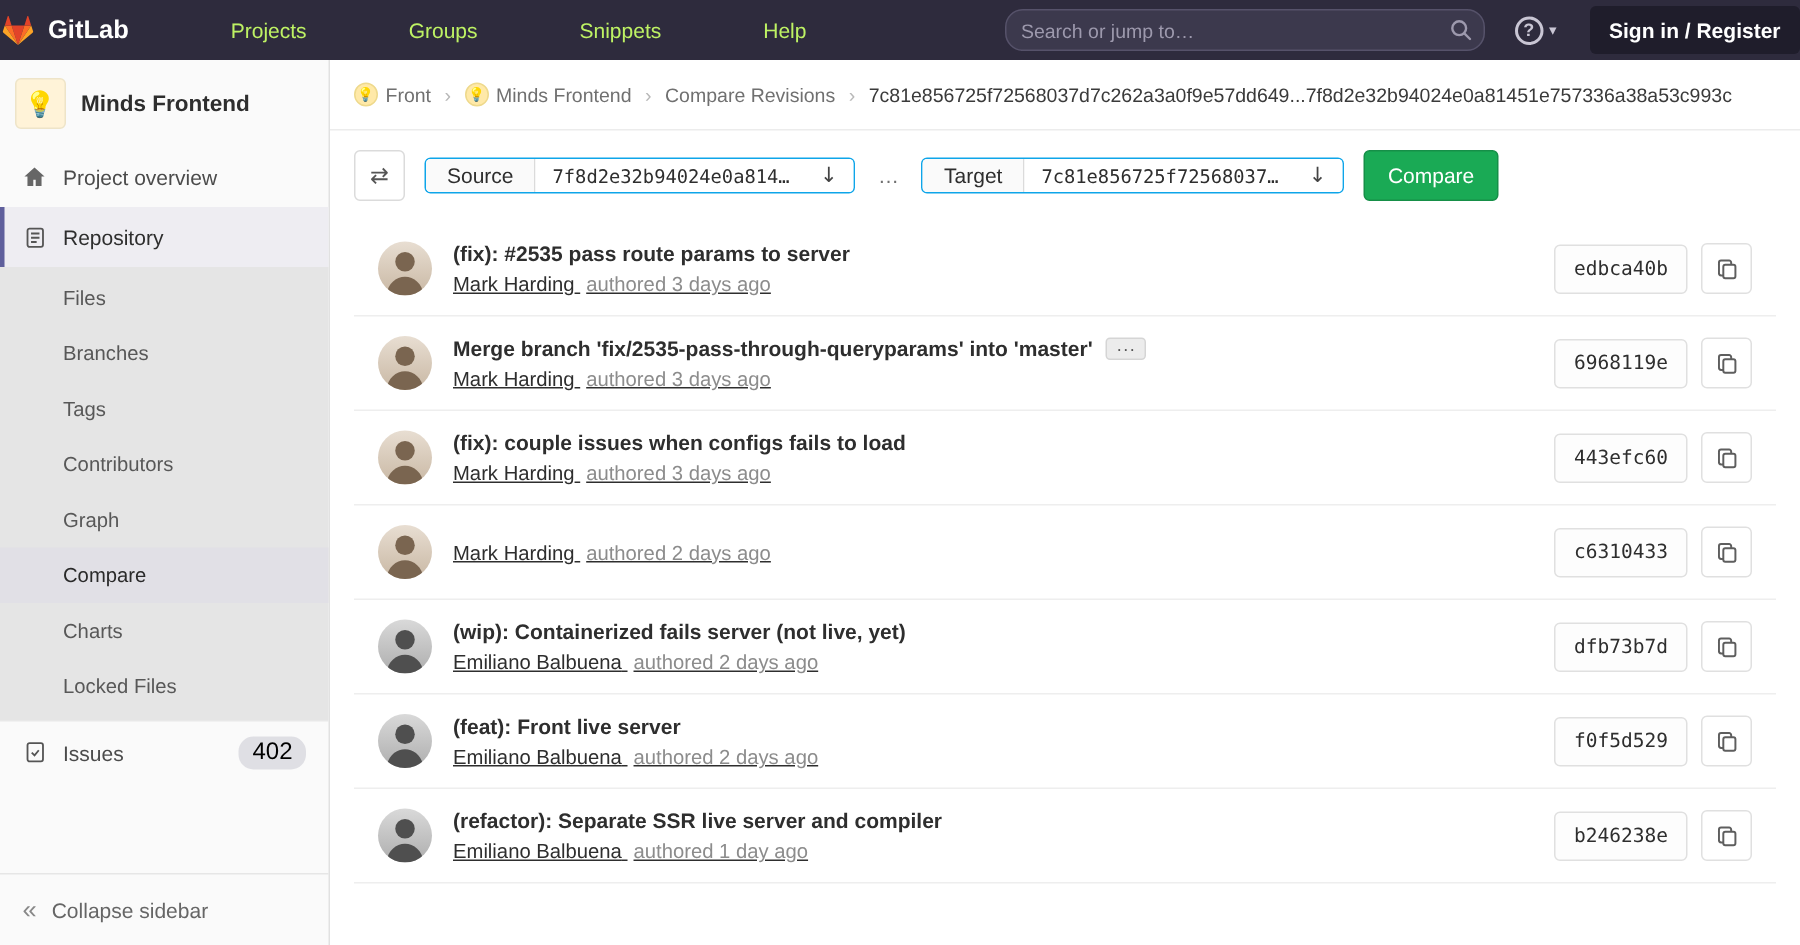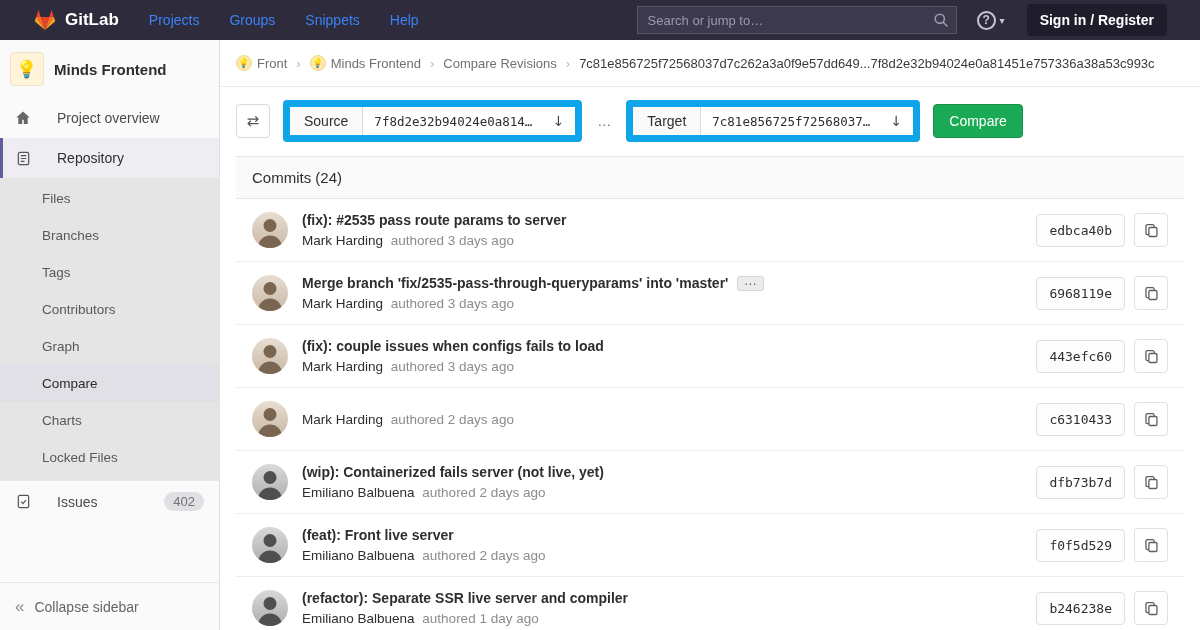--- a/index.html
+++ b/index.html
@@ -9,31 +9,31 @@
     font-family:"Liberation Sans", sans-serif;
     background:#fff; color:#2e2e2e;
   }
   a { text-decoration:none; color:inherit; }
   button { font-family:inherit; cursor:pointer; }
 
   
   .navbar {
     position:fixed; top:0; left:0; right:0; height:40px;
     background:#2e2b3d; display:flex; align-items:center;
-    padding:0 33px; z-index:20;
+    padding:0 0; z-index:20;
   }
   .brand { display:flex; align-items:center; gap:8px; margin-right:30px; cursor:pointer; }
   .brand svg { width:24px; height:24px; display:block; }
   .brand-name { color:#fff; font-weight:bold; font-size:17px; }
   .nav-links { display:flex; gap:30px; }
-  .nav-link { color:#3b82f6; font-size:14px; cursor:pointer; }
+  .nav-link { color:#bef264; font-size:14px; cursor:pointer;margin-left:38px; }
   .nav-search { margin-left:auto; position:relative; width:320px; }
   .nav-search input {
     width:100%; height:28px; background:#3c394d; border:1px solid #56526a;
-    border-radius:0; color:#e5e2ee; padding:0 30px 0 10px; font-size:13px;
+    border-radius:12px; color:#e5e2ee; padding:0 30px 0 10px; font-size:13px;
     font-family:"Liberation Sans", sans-serif; outline:none;
   }
   .nav-search input::placeholder { color:#9d99ad; }
   .search-icon { position:absolute; right:8px; top:6px; width:16px; height:16px; }
   .help-menu { display:flex; align-items:center; gap:4px; margin:0 22px 0 20px; color:#c9c6d4; cursor:pointer; }
   .qmark {
     width:19px; height:19px; border:2px solid #c9c6d4; border-radius:50%;
     font-size:12px; font-weight:bold; display:flex; align-items:center; justify-content:center;
   }
   .chev { font-size:10px; color:#c9c6d4; }
@@ -48,34 +48,34 @@
     background:#fafafa; border-right:1px solid #e1e1e1;
     display:flex; flex-direction:column; z-index:10;
   }
   .project-head { display:flex; align-items:center; gap:10px; padding:12px 12px 12px 10px; cursor:pointer; }
   .project-avatar {
     width:34px; height:34px; border-radius:4px; background:#fff3d8; border:1px solid #eee4c8;
     display:flex; align-items:center; justify-content:center; font-size:17px; flex:none;
   }
   .project-name { font-weight:bold; font-size:15px; color:#2e2e2e; }
   .nav-item {
-    display:flex; align-items:center; gap:26px; height:40px; padding:0 15px;
+    display:flex; align-items:center; gap:11px; height:40px; padding:0 15px;
     color:#4b4b4b; font-size:14px; cursor:pointer;
   }
   .icn { width:16px; height:16px; display:flex; align-items:center; justify-content:center; color:#666; font-size:15px; flex:none; }
   .repo-head { background:#eeedf2; box-shadow:inset 3px 0 0 #5f5f9c; color:#2e2e2e; }
   .submenu { background:#e5e5e5; padding:2px 0 4px; }
   .sub-item {
     display:flex; align-items:center; height:37px; padding:0 15px 0 42px;
     font-size:13.5px; color:#585858; cursor:pointer;
   }
   .sub-item.active { background:#e1e0e6; color:#2a2a2a; }
   .issues-row { border-top:1px solid #e8e8e8; padding-top:2px; }
   .badge {
-    margin-left:auto; background:#dfdfe4; color:#737373; font-size:13px;
+    margin-left:auto; background:#dfdfe4; color:#000000; font-size:16px;
     padding:2px 9px; border-radius:10px;
   }
   .collapse-row {
     margin-top:auto; border-top:1px solid #e6e6e6; height:48px;
     display:flex; align-items:center; gap:10px; padding:0 15px;
     color:#666; font-size:14px; cursor:pointer;
   }
   .dbl-chev { font-size:17px; color:#888; line-height:1; }
 
   
@@ -91,21 +91,21 @@
   }
   .bc-link { color:#707070; cursor:pointer; }
   .bc-sep { color:#b8b8b8; margin:0 9px; font-size:13px; }
   .bc-current { color:#3a3a3a; }
 
   .compare-form { display:flex; align-items:center; padding:12px 16px 12px; gap:13px; margin-top:1px; }
   .swap-btn {
     width:34px; height:34px; border:1px solid #dbdbdb; border-radius:4px; background:#fff;
     color:#555; font-size:15px; display:flex; align-items:center; justify-content:center;
   }
-  .ref-group { display:inline-flex; border:7px solid #0ea5e9; border-radius:4px; overflow:hidden; height:42px; cursor:pointer; }
+  .ref-group { display:inline-flex; border:1px solid #0ea5e9; border-radius:4px; overflow:hidden; height:24px; cursor:pointer; }
   .ref-label {
     padding:0 14px; display:flex; align-items:center; background:#fafafa;
     border-right:1px solid #dbdbdb; font-size:14px; color:#2e2e2e;
   }
   .ref-value {
     padding:0 11px; display:flex; align-items:center; justify-content:space-between;
     background:#fff; width:212px;
     font-family:"DejaVu Sans Mono","Liberation Mono",monospace; font-size:12.5px; color:#2e2e2e;
   }
   .dl-arrow { font-family:"DejaVu Sans",sans-serif; font-size:14px; color:#444; margin-left:10px; }
@@ -129,21 +129,21 @@
   .av-mark { background:linear-gradient(180deg,#e8ded2,#c9b8a4); color:#7a6550; }
   .av-emi  { background:linear-gradient(180deg,#d9d9d9,#aeaeae); color:#4f4f4f; }
   .commit-main { flex:1; min-width:0; }
   .commit-title-row { display:flex; align-items:center; gap:9px; margin-bottom:5px; }
   .commit-title { font-weight:bold; font-size:14px; color:#2e2e2e; cursor:pointer; white-space:nowrap; }
   .expander {
     display:inline-flex; align-items:center; height:15px; padding:0 6px 4px;
     background:#ececec; border:1px solid #d5d5d5; border-radius:3px;
     font-size:12px; line-height:1; color:#555; letter-spacing:1px; cursor:pointer;
   }
-  .commit-meta { font-size:13.5px; }
+  .commit-meta { font-size:13.5px;text-decoration:underline; }
   .author { color:#2e2e2e; cursor:pointer; }
   .ctime { color:#8c8c8c; margin-left:4px; }
   .commit-actions { display:flex; align-items:center; gap:9px; margin-right:16px; }
   .hash-btn {
     font-family:"DejaVu Sans Mono","Liberation Mono",monospace; font-size:13px; color:#2e2e2e;
     background:#fdfdfd; border:1px solid #e0e0e0; border-radius:4px; padding:8px 12px;
   }
   .copy-btn {
     width:34px; height:34px; border:1px solid #e0e0e0; border-radius:4px; background:#fff;
     display:flex; align-items:center; justify-content:center;
@@ -266,21 +266,20 @@
       <span class="ref-label">Target</span>
       <span class="ref-value">
         <span>7c81e856725f72568037…</span>
         <span class="dl-arrow">↓</span>
       </span>
     </div>
     <button class="compare-btn">Compare</button>
   </div>
 
   <div class="commits-panel">
-    <div class="commits-header">Commits (24)</div>
 
     <div class="commit-row">
       <div class="commit-avatar av-mark">
         <svg viewBox="0 0 36 36" width="36" height="36">
             <circle cx="18" cy="13.5" r="6.5" fill="currentColor"></circle>
             <path d="M5.5 36c1-8 6.5-12.5 12.5-12.5S29.5 28 30.5 36z" fill="currentColor"></path>
           </svg>
       </div>
       <div class="commit-main">
         <div class="commit-title-row">

